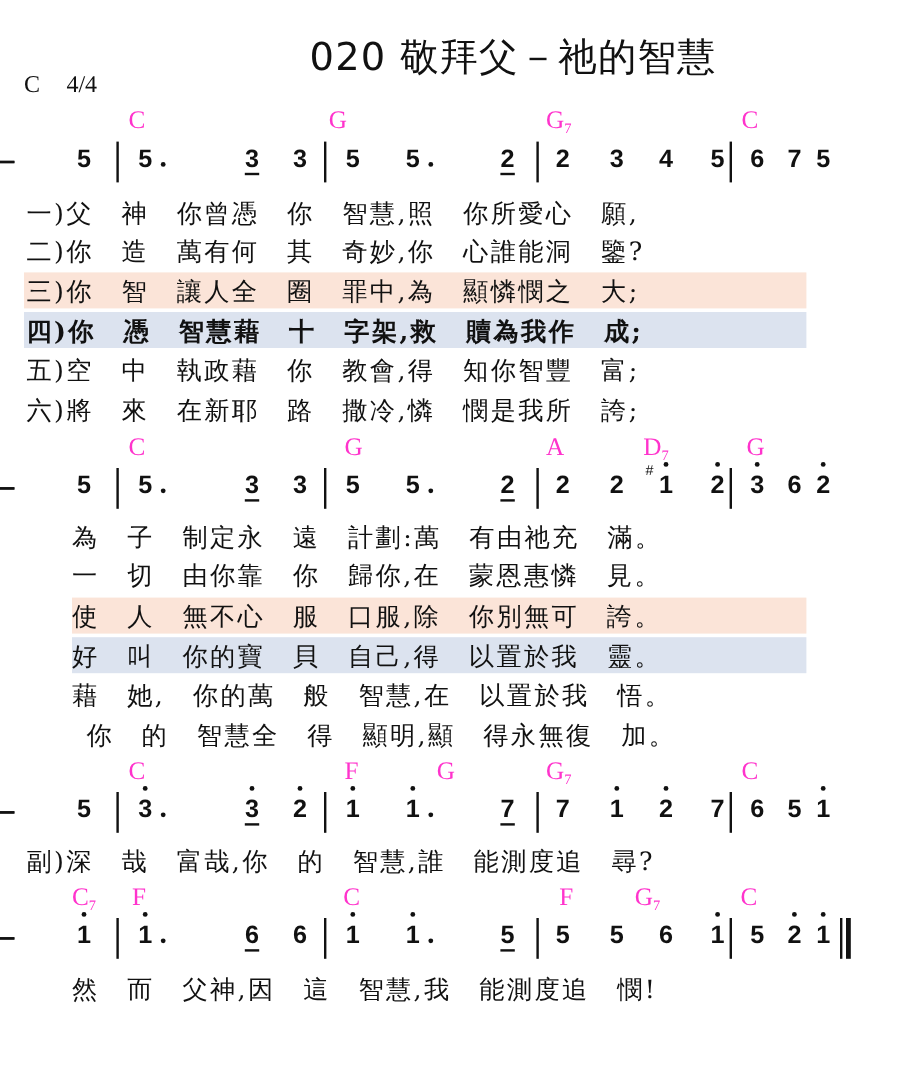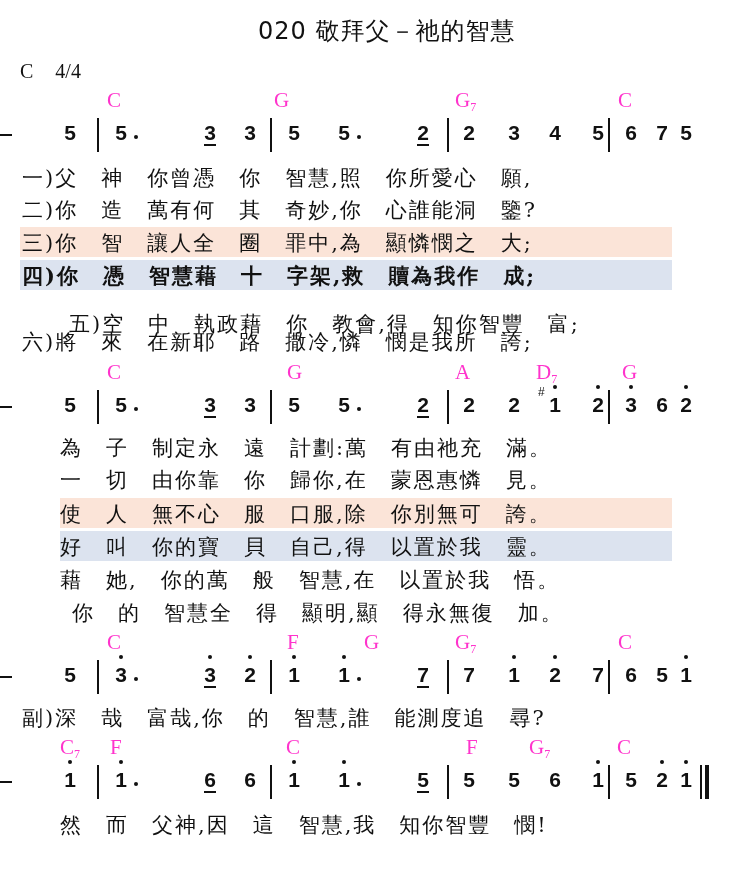--- a/index.html
+++ b/index.html
@@ -1,17 +1,17 @@
 <!DOCTYPE html>
 <html><head>
 <meta charset="utf-8">
 <style>
   html,body{margin:0;padding:0;background:#fff;}
   body{width:749px;height:896px;position:relative;overflow:hidden;font-family:"DejaVu Sans","Liberation Sans",sans-serif;color:#111;}
-  .title{position:absolute;left:258px;top:15px;font-size:24px;letter-spacing:1px;white-space:nowrap;}
+  .title{position:absolute;left:258px;top:26px;font-size:32px;letter-spacing:1px;white-space:nowrap;}
   .key{position:absolute;left:20px;top:60px;font-family:"Liberation Serif",serif;font-size:20px;white-space:nowrap;}
   .key span{margin-right:22px;}
   .chord{position:absolute;font-family:"Liberation Serif",serif;font-size:21px;color:#ff33cc;white-space:nowrap;}
   .chord sub{font-size:12px;vertical-align:-4px;}
   .note{position:absolute;font-family:"Liberation Sans",sans-serif;font-weight:bold;font-size:21px;width:20px;text-align:center;}
   .note.ul{}
   .note.ul::after{content:"";position:absolute;left:4px;right:4px;bottom:-1px;height:2px;background:#111;}
   .note .hdot{position:absolute;left:8px;top:-8px;width:4px;height:4px;border-radius:50%;background:#111;}
   .note .sharp{position:absolute;left:-7px;top:-8px;font-size:12px;font-weight:normal;}
   .dot{position:absolute;width:4px;height:4px;border-radius:50%;background:#111;}
@@ -53,21 +53,21 @@
     <div class="bar" style="left: 97px; top: 118px;"></div>
     <div class="bar" style="left: 270px; top: 118px;"></div>
     <div class="bar" style="left: 447px; top: 118px;"></div>
     <div class="bar" style="left: 608px; top: 118px;"></div>
     <div class="lyric" style="top: 164px; left: 22px; letter-spacing: 2px;">一)父　神　你曾憑　你　智慧,照　你所愛心　願,</div>
     <div class="lyric" style="top: 196px; left: 22px; letter-spacing: 2px;">二)你　造　萬有何　其　奇妙,你　心誰能洞　鑒?</div>
     <div class="band" style="left: 20px; width: 652px; top: 227px; background: rgb(251, 228, 216);"></div>
     <div class="lyric" style="top: 229px; left: 22px; letter-spacing: 2px;">三)你　智　讓人全　圈　罪中,為　顯憐憫之　大;</div>
     <div class="band" style="left: 20px; width: 652px; top: 260px; background: rgb(220, 227, 239);"></div>
     <div class="lyric" style="top: 262px; left: 22px; letter-spacing: 2px; font-weight: bold;">四)你　憑　智慧藉　十　字架,救　贖為我作　成;</div>
-    <div class="lyric" style="top: 310px; left: 22px; letter-spacing: 2px; margin-left: 47px;">五)空　中　執政藉　你　教會,得　知你智豐　富;</div>
+    <div class="lyric" style="top: 295px; left: 22px; letter-spacing: 2px;">五)空　中　執政藉　你　教會,得　知你智豐　富;</div>
     <div class="lyric" style="top: 328px; left: 22px; letter-spacing: 2px;">六)將　來　在新耶　路　撒冷,憐　憫是我所　誇;</div>
     <div class="chord" style="left: 107px; top: 360px;"><span>C</span></div>
     <div class="chord" style="left: 287px; top: 360px;"><span>G</span></div>
     <div class="chord" style="left: 455px; top: 360px;"><span>A</span></div>
     <div class="chord" style="left: 536px; top: 360px; font-family: Liberation Serif, serif;"><span>D</span><sub>7</sub></div>
     <div class="chord" style="left: 622px; top: 360px;"><span>G</span></div>
     <div class="note" style="left: 60px; top: 393px;"><span>5</span></div>
     <div class="note" style="left: 111px; top: 393px;"><span>5</span></div>
     <div class="dot" style="left: 134px; top: 407px;"></div>
     <div class="note ul" style="left: 200px; top: 393px;"><span>3</span></div>
@@ -148,14 +148,14 @@
     <div class="note" style="left: 652px; top: 768px;"><span>2</span><span class="hdot"></span></div>
     <div class="note" style="left: 676px; top: 768px;"><span>1</span><span class="hdot"></span></div>
     <div class="dash" style="top: 781px;"></div>
     <div class="dash" style="top: 781px;"></div>
     <div class="bar" style="left: 97px; top: 765px;"></div>
     <div class="bar" style="left: 270px; top: 765px;"></div>
     <div class="bar" style="left: 447px; top: 765px;"></div>
     <div class="bar" style="left: 608px; top: 765px;"></div>
     <div class="bar" style="left: 700px; top: 765px;"></div>
     <div class="final" style="left: 705px; top: 765px;"></div>
-    <div class="lyric" style="top: 811px; left: 60px; letter-spacing: 2px;">然　而　父神,因　這　智慧,我　知你智豐　憫!</div>
+    <div class="lyric" style="top: 811px; left: 60px; letter-spacing: 2px;">然　而　父神,因　這　智慧,我　能測度追　憫!</div>
   </div>
 
 </body></html>

